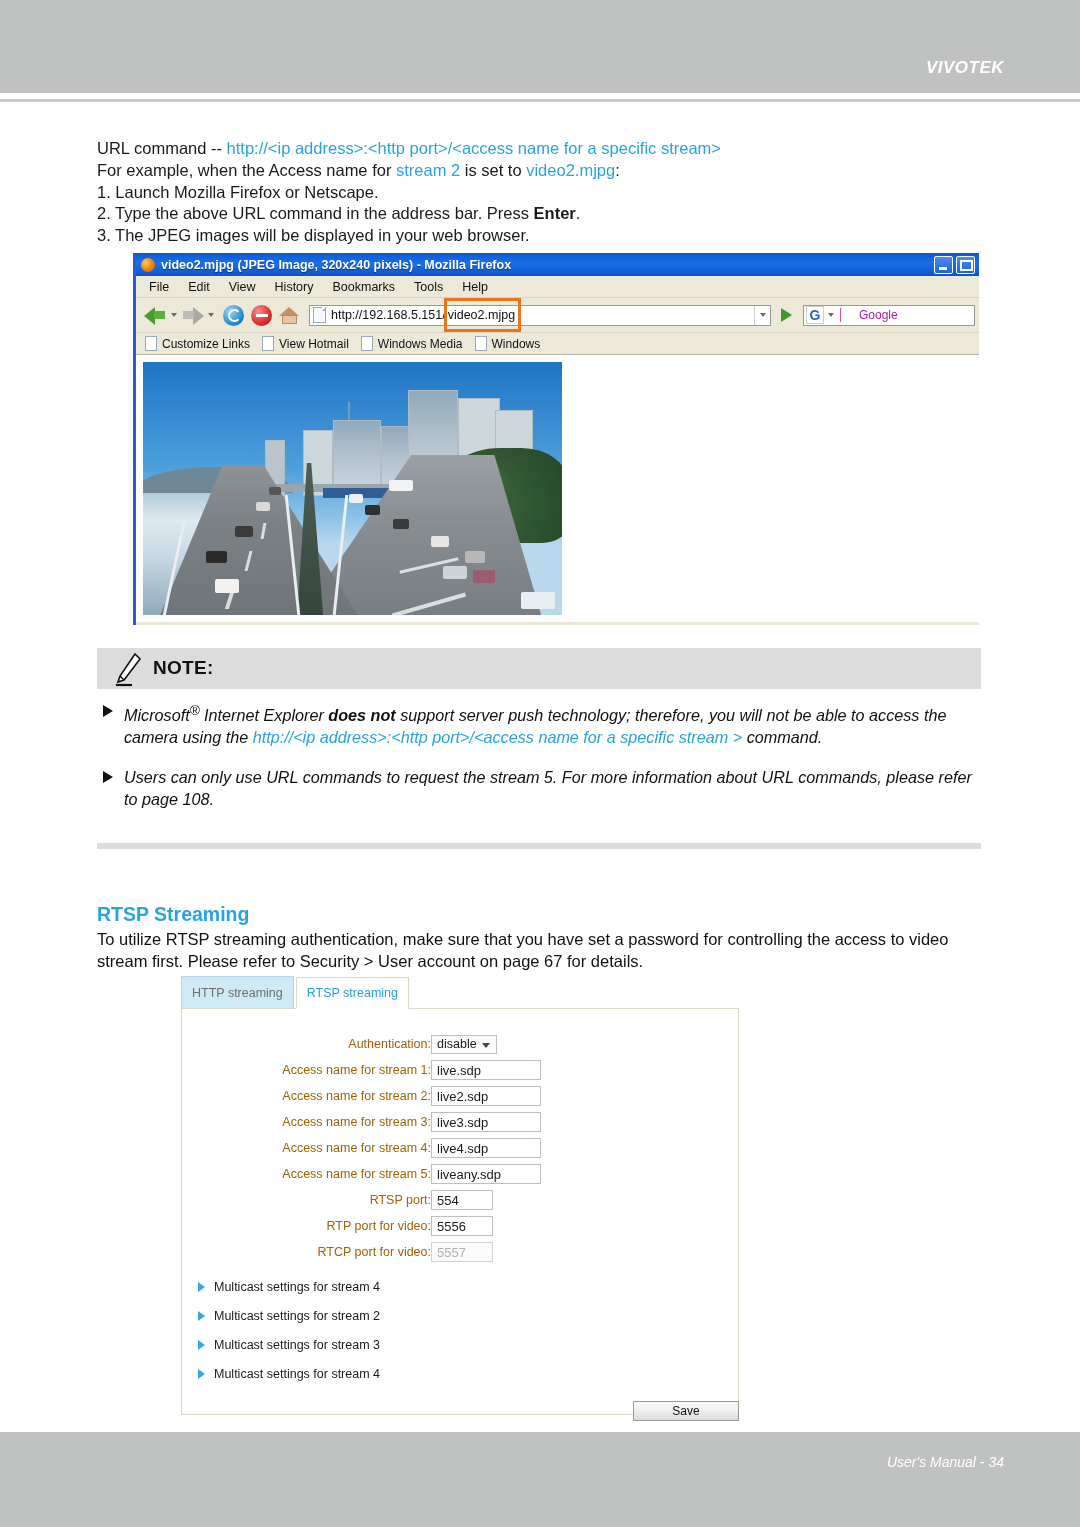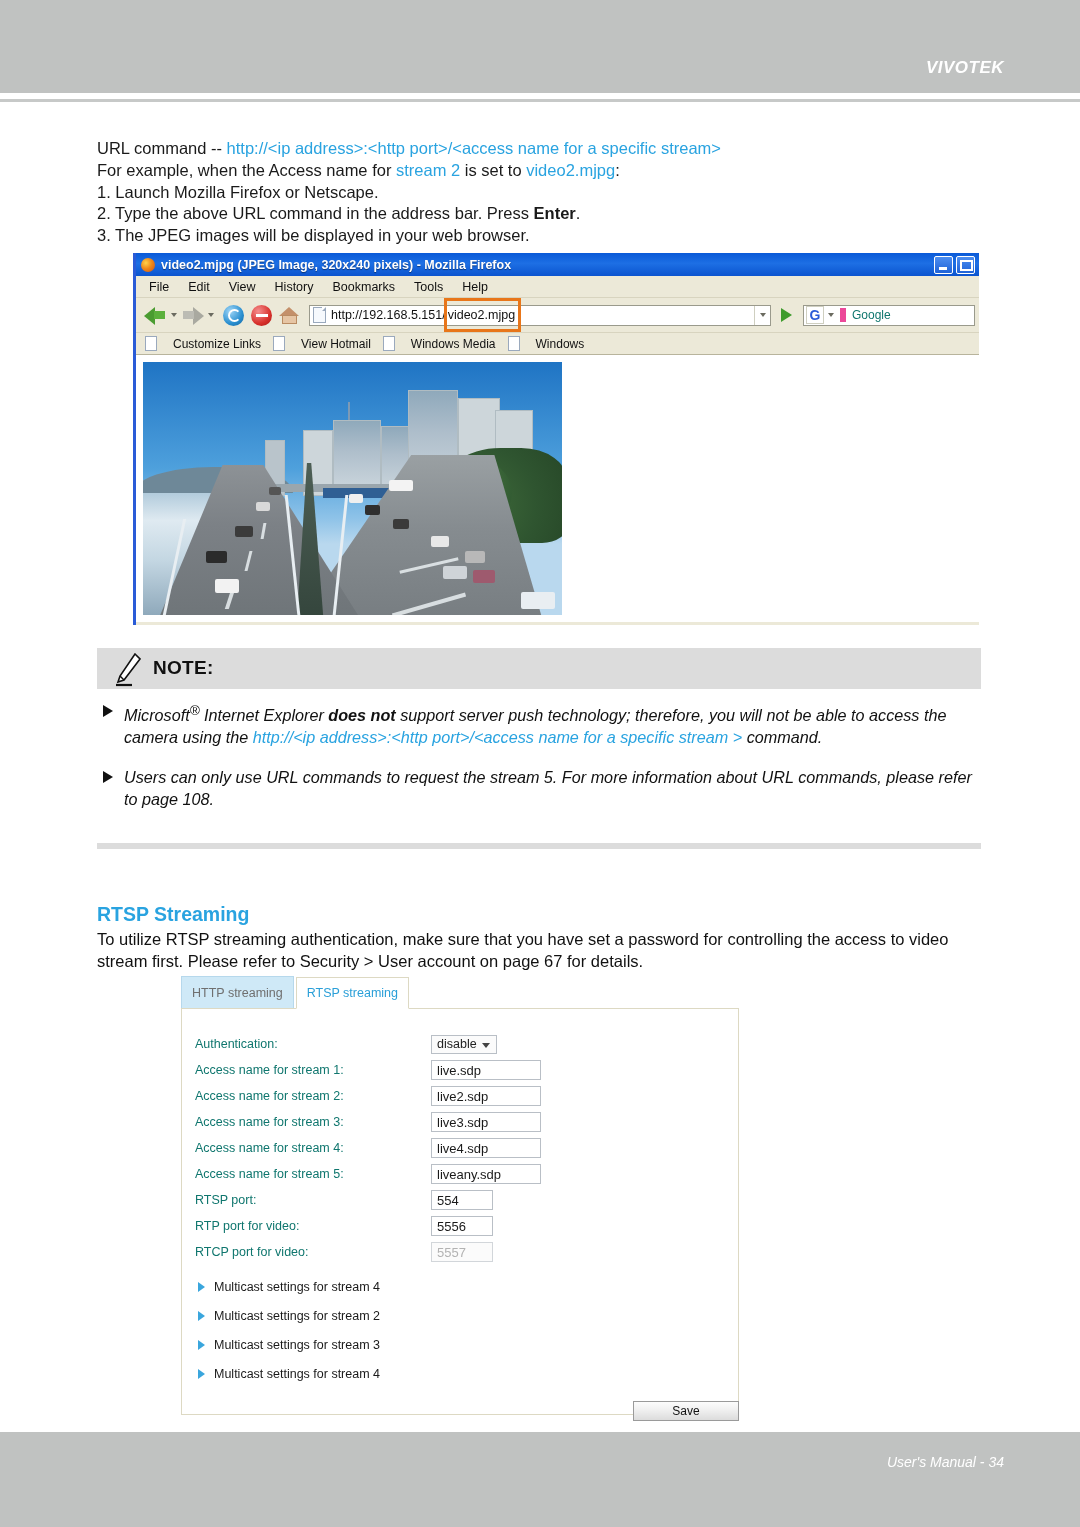--- a/index.html
+++ b/index.html
@@ -338,39 +338,39 @@
     font-size: 14px;
     line-height: 16px;
     text-align: center;
     color: #2a5bd7;
     background: #ffffff;
     border: 1px solid #cfcfc0;
     flex: 0 0 auto;
   }
   .search-ph {
     font-size: 12px;
-    color: #0f766e;
-    padding-left: 6px;
-    border-left: 6px solid #ec4899;
+    color: #a21caf;
+    padding-left: 18px;
+    border-left: 1px solid #ec4899;
     margin-left: 4px;
   }
 
   .bookmarkbar {
     height: 21px;
     background: #ece9d8;
     display: flex;
     align-items: center;
     padding-left: 9px;
     gap: 12px;
     border-bottom: 1px solid #b8b49c;
   }
   .bm {
     display: flex;
     align-items: center;
-    gap: 16px;
+    gap: 5px;
     font-size: 12px;
     color: #111111;
     white-space: nowrap;
   }
   .bm-icon {
     width: 10px; height: 13px;
     background: #ffffff;
     border: 1px solid #9aa9bd;
     flex: 0 0 auto;
   }
@@ -595,22 +595,23 @@
   }
   .form-row {
     display: flex;
     align-items: center;
     height: 26px;
     padding-left: 13px;
   }
   .form-label {
     width: 236px;
     font-size: 12.5px;
-    color: #0f766e;
-    flex: 0 0 auto;
+    color: #a16207;
+    flex: 0 0 auto;
+    text-align: right;
   }
   .sel {
     width: 66px;
     height: 19px;
     border: 1px solid #b9bfc6;
     background: #fbfbfb;
     font-size: 12.5px;
     color: #222222;
     display: flex;
     align-items: center;

